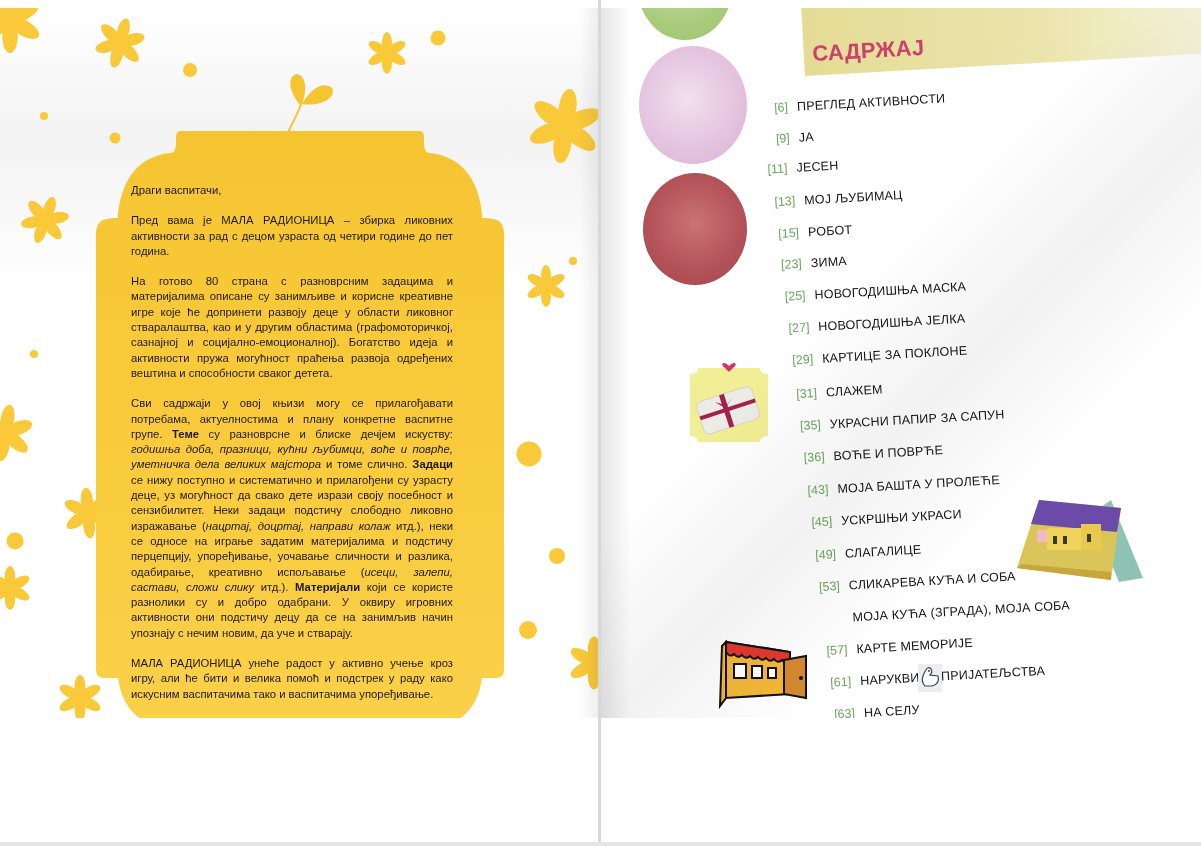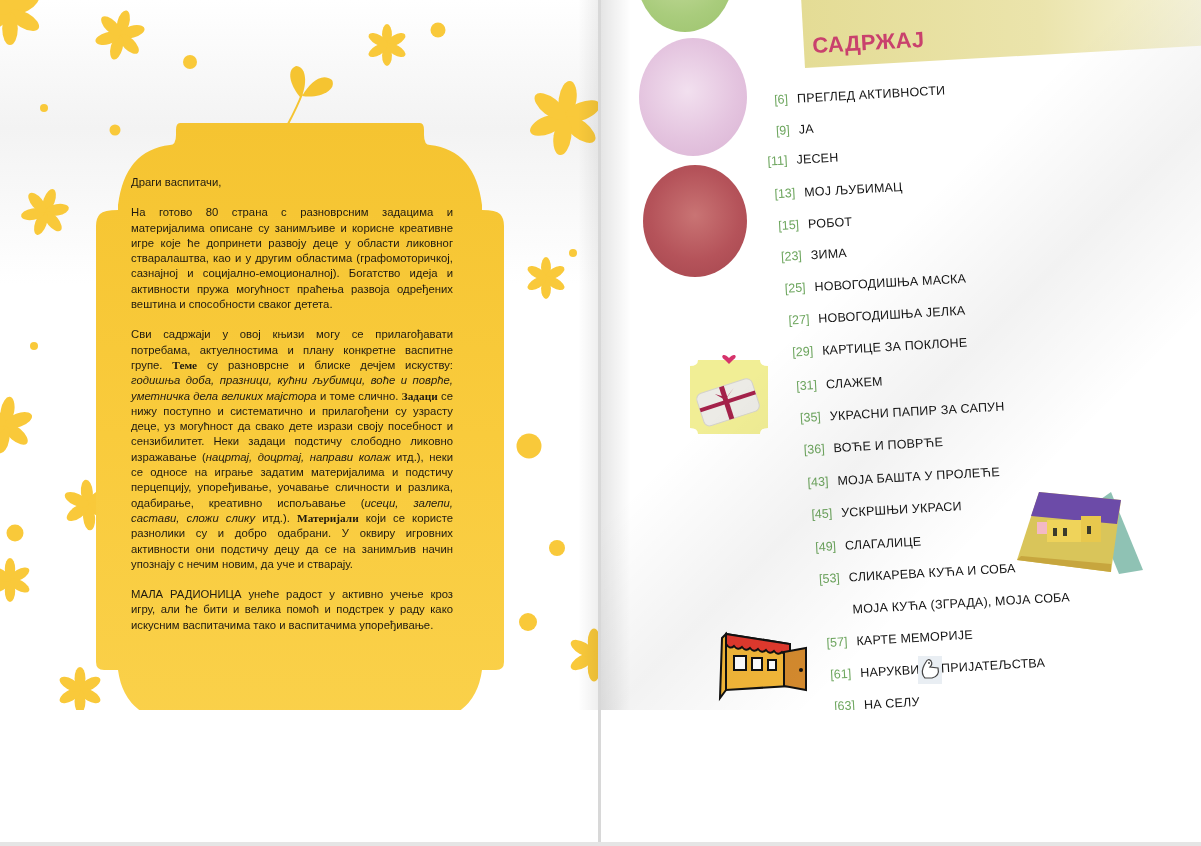--- a/index.html
+++ b/index.html
@@ -1,20 +1,20 @@
 <!DOCTYPE html>
 <html><head>
 <meta charset="utf-8">
 <style>
   * { box-sizing: border-box; margin: 0; padding: 0; }
   html, body { width: 1201px; height: 846px; overflow: hidden; background: #ffffff; }
   body { position: relative; font-family: "Liberation Sans", "DejaVu Sans", sans-serif; }
 
   
-  .page { position: absolute; top: 0; height: 710px; overflow: hidden; }
+  .page { position: absolute; top: 8px; height: 710px; overflow: hidden; }
   .page-left { left: 0; width: 600px;
     background: linear-gradient(180deg, #ffffff 0%, #f3f3f3 18%, #ffffff 40%, #ffffff 100%); }
   .page-left::after { content: ""; position: absolute; right: 0; top: 0; width: 22px; height: 100%;
     background: linear-gradient(90deg, rgba(0,0,0,0) 0%, rgba(0,0,0,0.07) 100%); }
   .gutter { position: absolute; left: 598px; top: 0; width: 3px; height: 846px; background: #d8d8d8; }
   .page-right { left: 601px; width: 600px; background: #ffffff; }
   .page-right::before { content: ""; position: absolute; left: 0; top: 0; width: 30px; height: 100%;
     background: linear-gradient(90deg, rgba(0,0,0,0.10) 0%, rgba(0,0,0,0) 100%); z-index: 1; }
   .page-right::after { content: ""; position: absolute; left: 0; top: 0; width: 100%; height: 100%;
     background: linear-gradient(135deg, rgba(0,0,0,0) 40%, rgba(0,0,0,0.05) 55%, rgba(0,0,0,0) 70%);
@@ -23,21 +23,21 @@
 
   
   .deco { position: absolute; }
 
   
   .jar { position: absolute; left: 0; top: 0; width: 600px; height: 846px; }
   .letter { position: absolute; left: 131px; top: 175px; width: 322px;
     font-family: "Liberation Sans", "DejaVu Sans", sans-serif; font-size: 11.3px; line-height: 15.3px;
     color: #1f1a10; text-align: justify; }
   .letter p { margin-bottom: 15px; }
-  .letter b { font-weight: bold; font-family: Liberation Serif, serif; }
+  .letter b { font-weight: bold; }
   .letter i { font-style: italic; }
 
   
   .watercolor { position: absolute; border-radius: 50%; }
   .wc-green { left: 36px; top: -78px; width: 96px; height: 110px;
     background: radial-gradient(circle at 45% 40%, #c8dca0 0%, #a9cc7c 60%, #9cc36d 100%); }
   .wc-lilac { left: 38px; top: 38px; width: 108px; height: 118px;
     background: radial-gradient(circle at 45% 45%, #f2e0ef 0%, #e4c4df 55%, #d9b2d3 100%); }
   .wc-red { left: 42px; top: 165px; width: 104px; height: 112px;
     background: radial-gradient(circle at 50% 45%, #c97474 0%, #b5535a 55%, #a4454d 100%); }
@@ -134,20 +134,21 @@
       L 96 662 Q 96 670 104 670 L 118 670
       Q 124 715 170 722 Q 180 723 180 735 L 180 740 Q 180 745 188 745
       L 414 745 Q 420 745 420 740 L 420 735 Q 420 723 430 722
       Q 476 715 482 670 L 496 670 Q 504 670 504 662
       L 504 226 Q 504 218 500 214 Q 496 210 482 210 L 482 205
       Q 475 150 430 145 Q 424 145 424 135 L 424 130 Q 424 123 420 123 Z"></path>
   </svg>
 
   <div class="letter">
     <p>Драги васпитачи,</p>
+    <p>Пред вама је МАЛА РАДИОНИЦА – збирка ликовних активности за рад с децом узраста од четири године до пет година.</p>
     <p>На готово 80 страна с разноврсним задацима и материјалима описане су занимљиве и корисне креативне игре које ће допринети развоју деце у области ликовног стваралаштва, као и у другим областима (графомоторичкој, сазнајној и социјално-емоционалној). Богатство идеја и активности пружа могућност праћења развоја одређених вештина и способности сваког детета.</p>
     <p><span>Сви садржаји у овој књизи могу се прилагођавати потребама, актуелностима и плану конкретне васпитне групе. </span><b>Теме</b><span> су разноврсне и блиске дечјем искуству: </span><i>годишња доба, празници, кућни љубимци, воће и поврће, уметничка дела великих мајстора</i><span> и томе слично. </span><b>Задаци</b><span> се нижу поступно и систематично и прилагођени су узрасту деце, уз могућност да свако дете изрази своју посебност и сензибилитет. Неки задаци подстичу слободно ликовно изражавање (</span><i>нацртај, доцртај, направи колаж</i><span> итд.), неки се односе на играње задатим материјалима и подстичу перцепцију, упоређивање, уочавање сличности и разлика, одабирање, креативно испољавање (</span><i>исеци, залепи, састави, сложи слику</i><span> итд.). </span><b>Материјали</b><span> који се користе разнолики су и добро одабрани. У оквиру игровних активности они подстичу децу да се на занимљив начин упознају с нечим новим, да уче и стварају.</span></p>
     <p>МАЛА РАДИОНИЦА унеће радост у активно учење кроз игру, али ће бити и велика помоћ и подстрек у раду како искусним васпитачима тако и  васпитачима упоређивање.</p>
   </div>
 </div>
 
 <div class="gutter"></div>
 
 <div class="page page-right">
 

